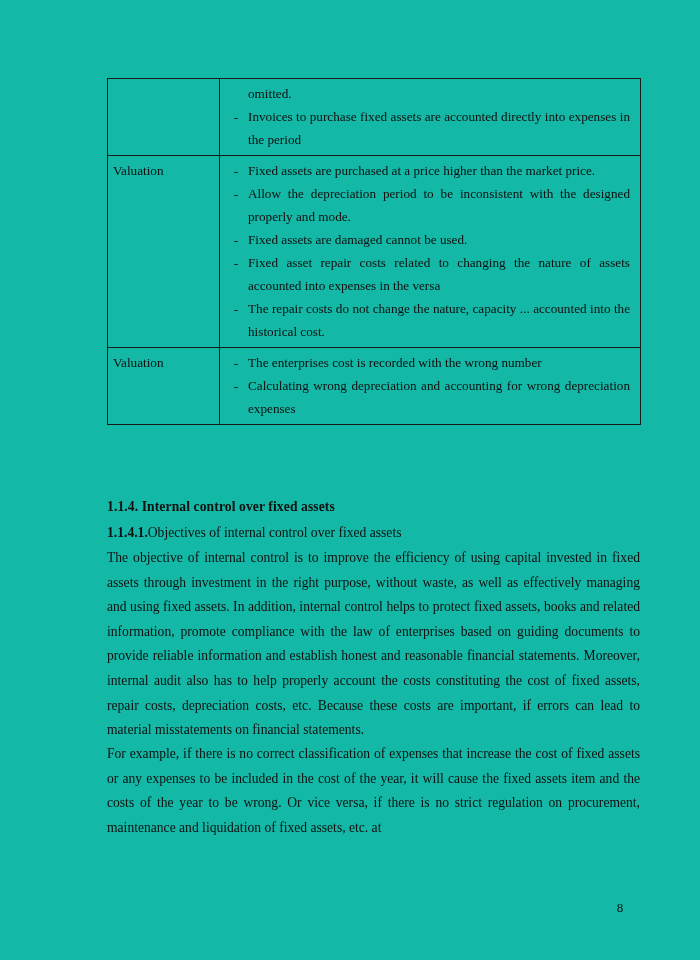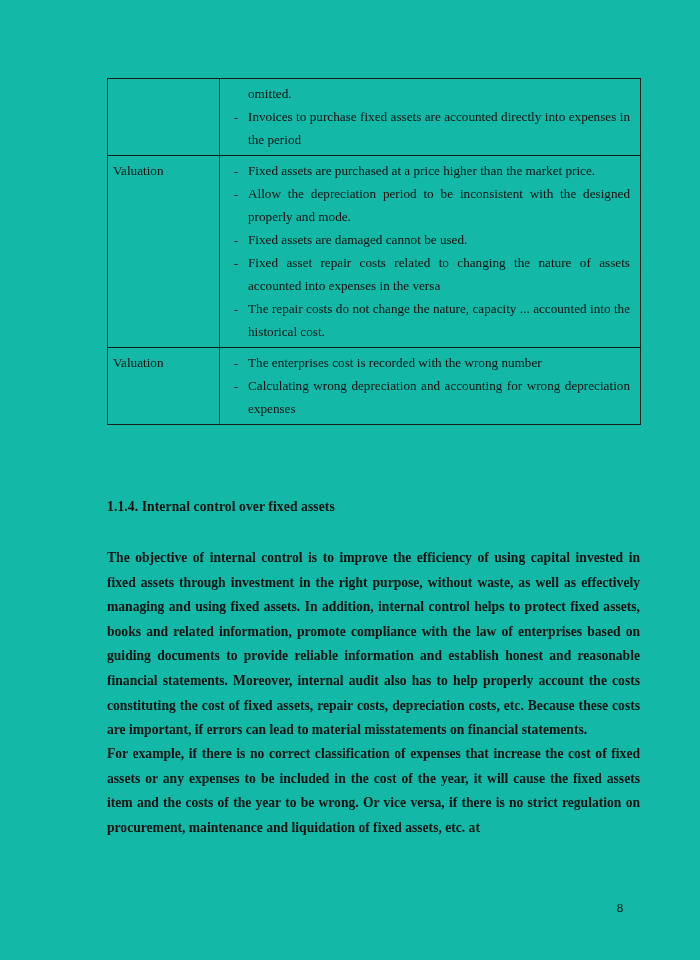--- a/index.html
+++ b/index.html
@@ -101,21 +101,20 @@
   
   .body-par {
     position: absolute;
     left: 107px;
     width: 533px;
     font-size: 13.6px;
     line-height: 24.6px;
     text-align: justify;
     text-justify: inter-word;
     hyphens: none;
-    font-weight: bold;
   }
   .body-par.last-left > :last-child { }
 
   
   .page-number {
     position: absolute;
     left: 600px;
     top: 900px;
     width: 40px;
     text-align: center;
@@ -190,20 +189,23 @@
           </div>
         </td>
       </tr>
 
 
     </tbody>
   </table>
 
   <div class="heading-1" style="top:495px;">1.1.4. Internal control over fixed assets</div>
 
+  <div class="heading-2" style="top:521px;">
+    <span class="num">1.1.4.1.</span><span>Objectives of internal control over fixed assets</span>
+  </div>
 
   <div class="body-par" style="top:546px;">The objective of internal control is to improve the efficiency of using capital invested in fixed assets through investment in the right purpose, without waste, as well as effectively managing and using fixed assets. In addition, internal control helps to protect fixed assets, books and related information, promote compliance with the law of enterprises based on guiding documents to provide reliable information and establish honest and reasonable financial statements. Moreover, internal audit also has to help properly account the costs constituting the cost of fixed assets, repair costs, depreciation costs, etc. Because these costs are important, if errors can lead to material misstatements on financial statements.</div>
 
   <div class="body-par" style="top:742px;">For example, if there is no correct classification of expenses that increase the cost of fixed assets or any expenses to be included in the cost of the year, it will cause the fixed assets item and the costs of the year to be wrong. Or vice versa, if there is no strict regulation on procurement, maintenance and liquidation of fixed assets, etc. at</div>
 
   <div class="page-number">8</div>
 
 </div>
 
 </body></html>

